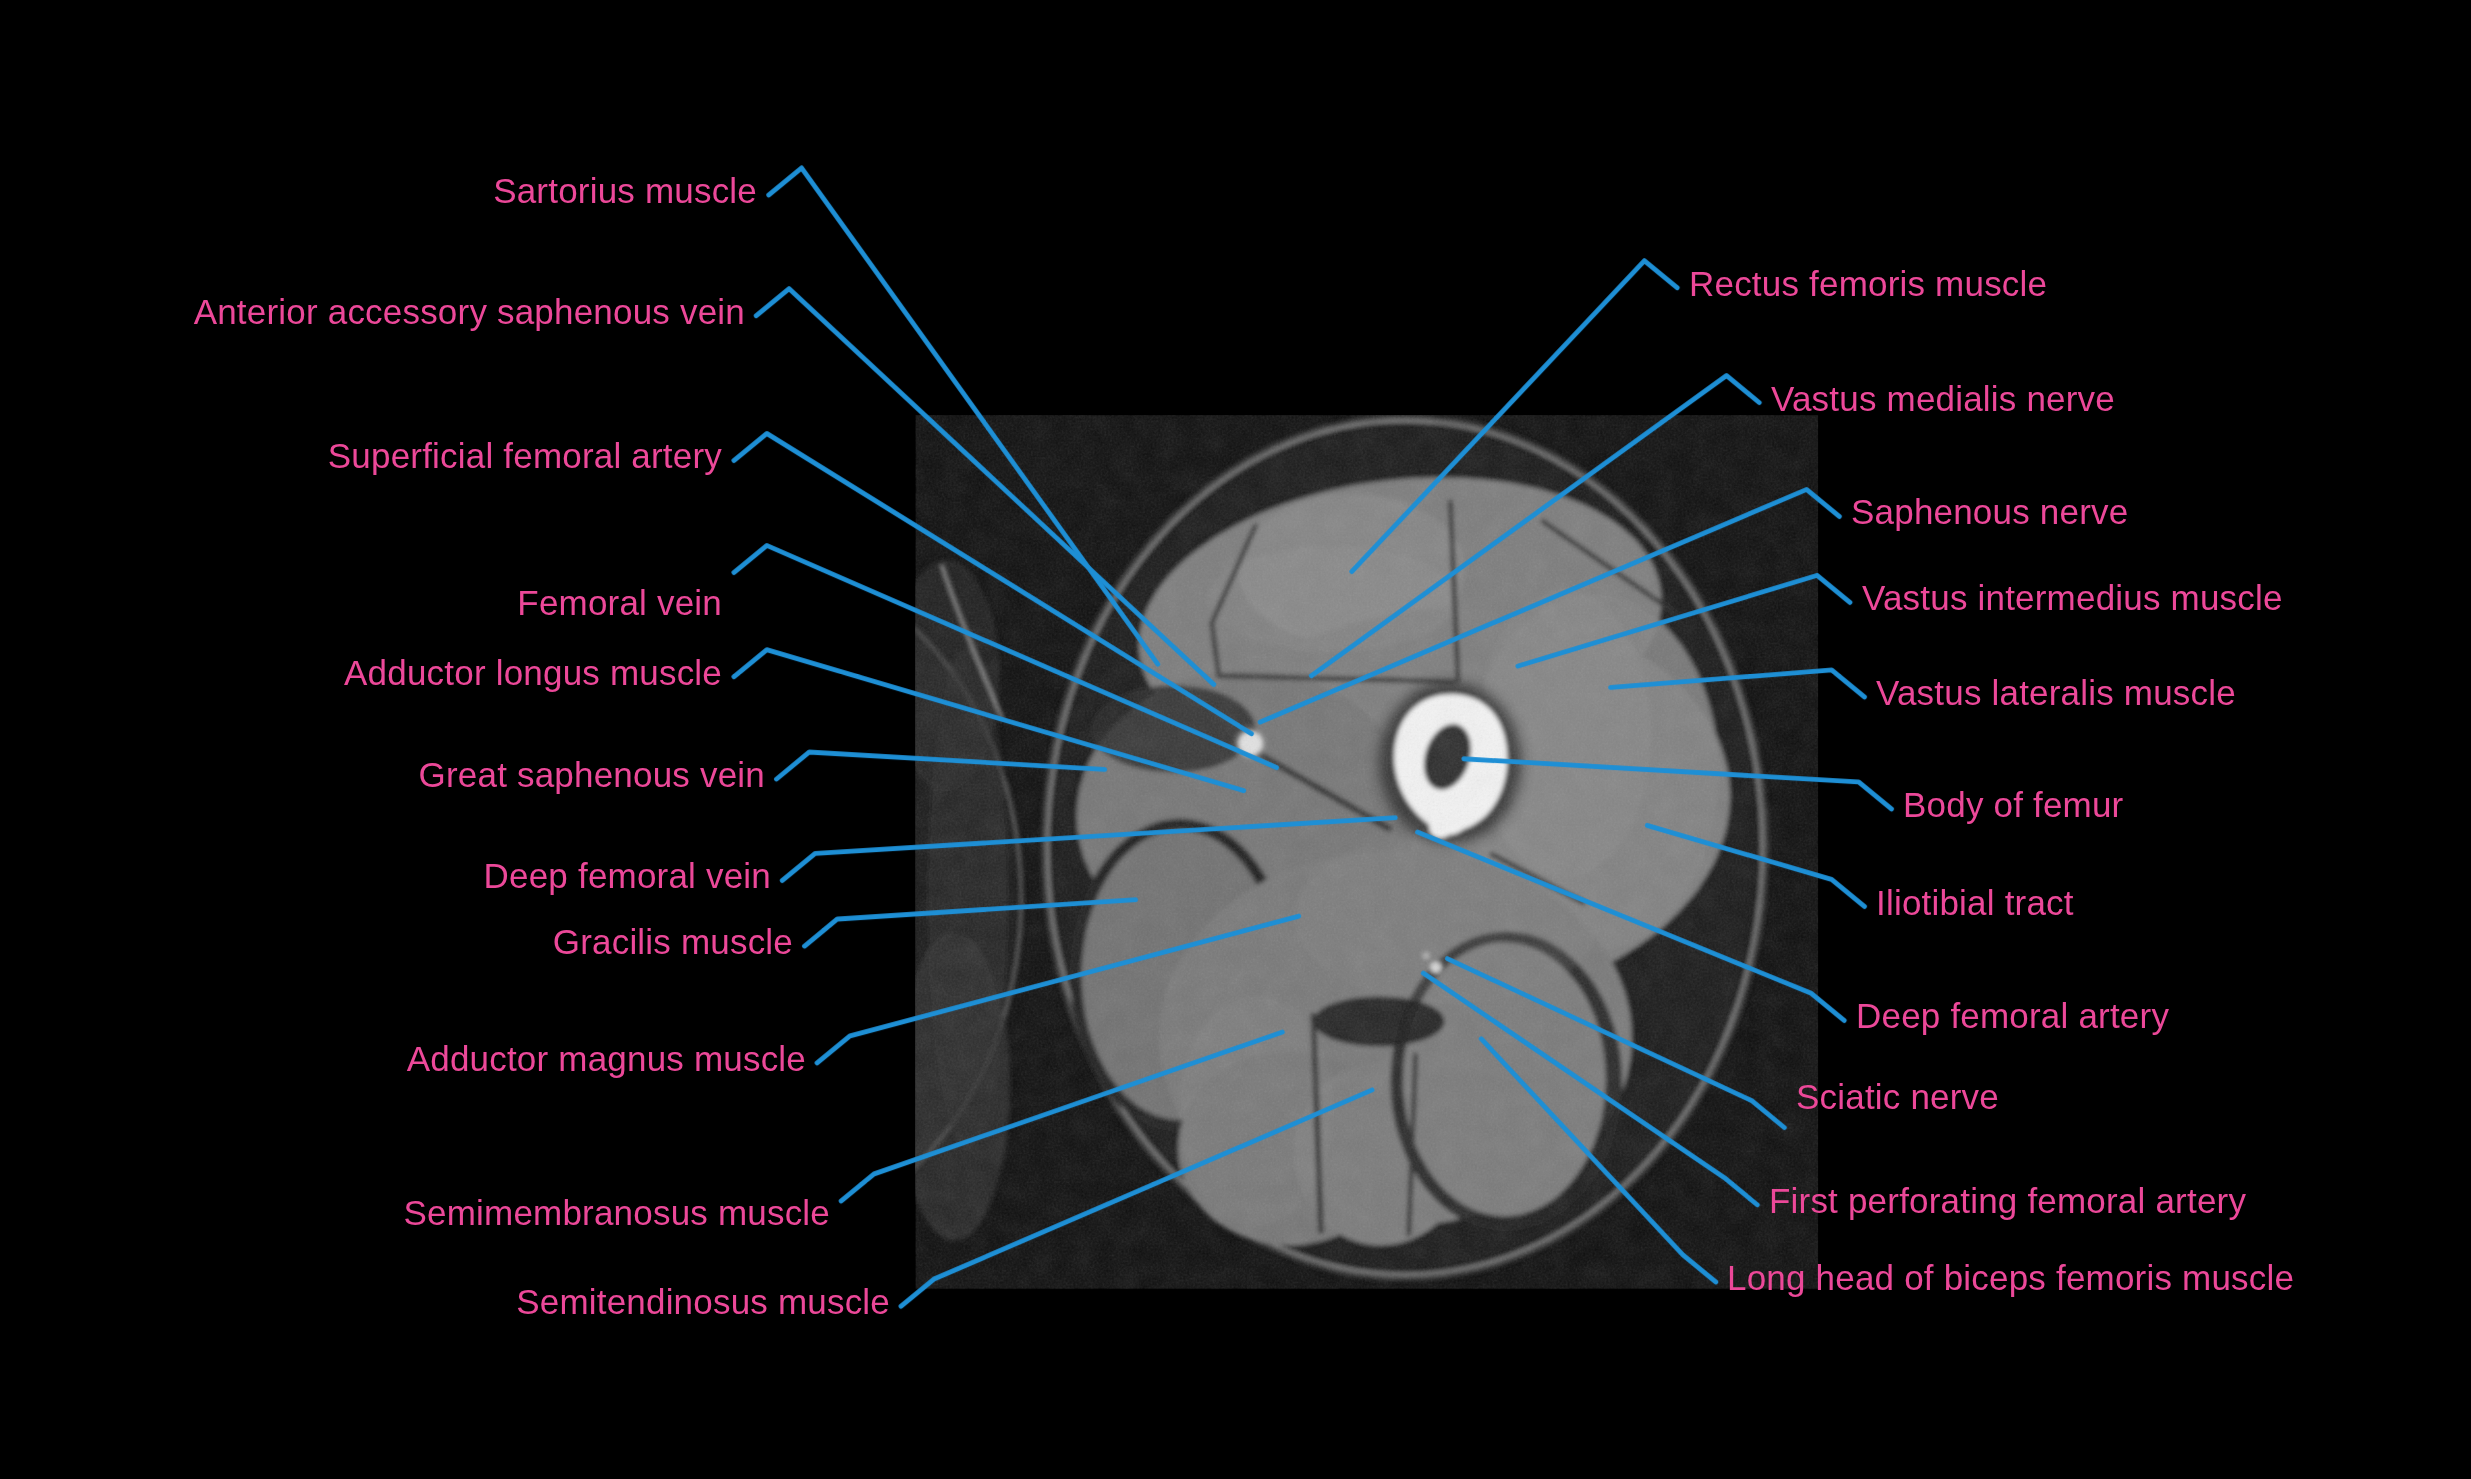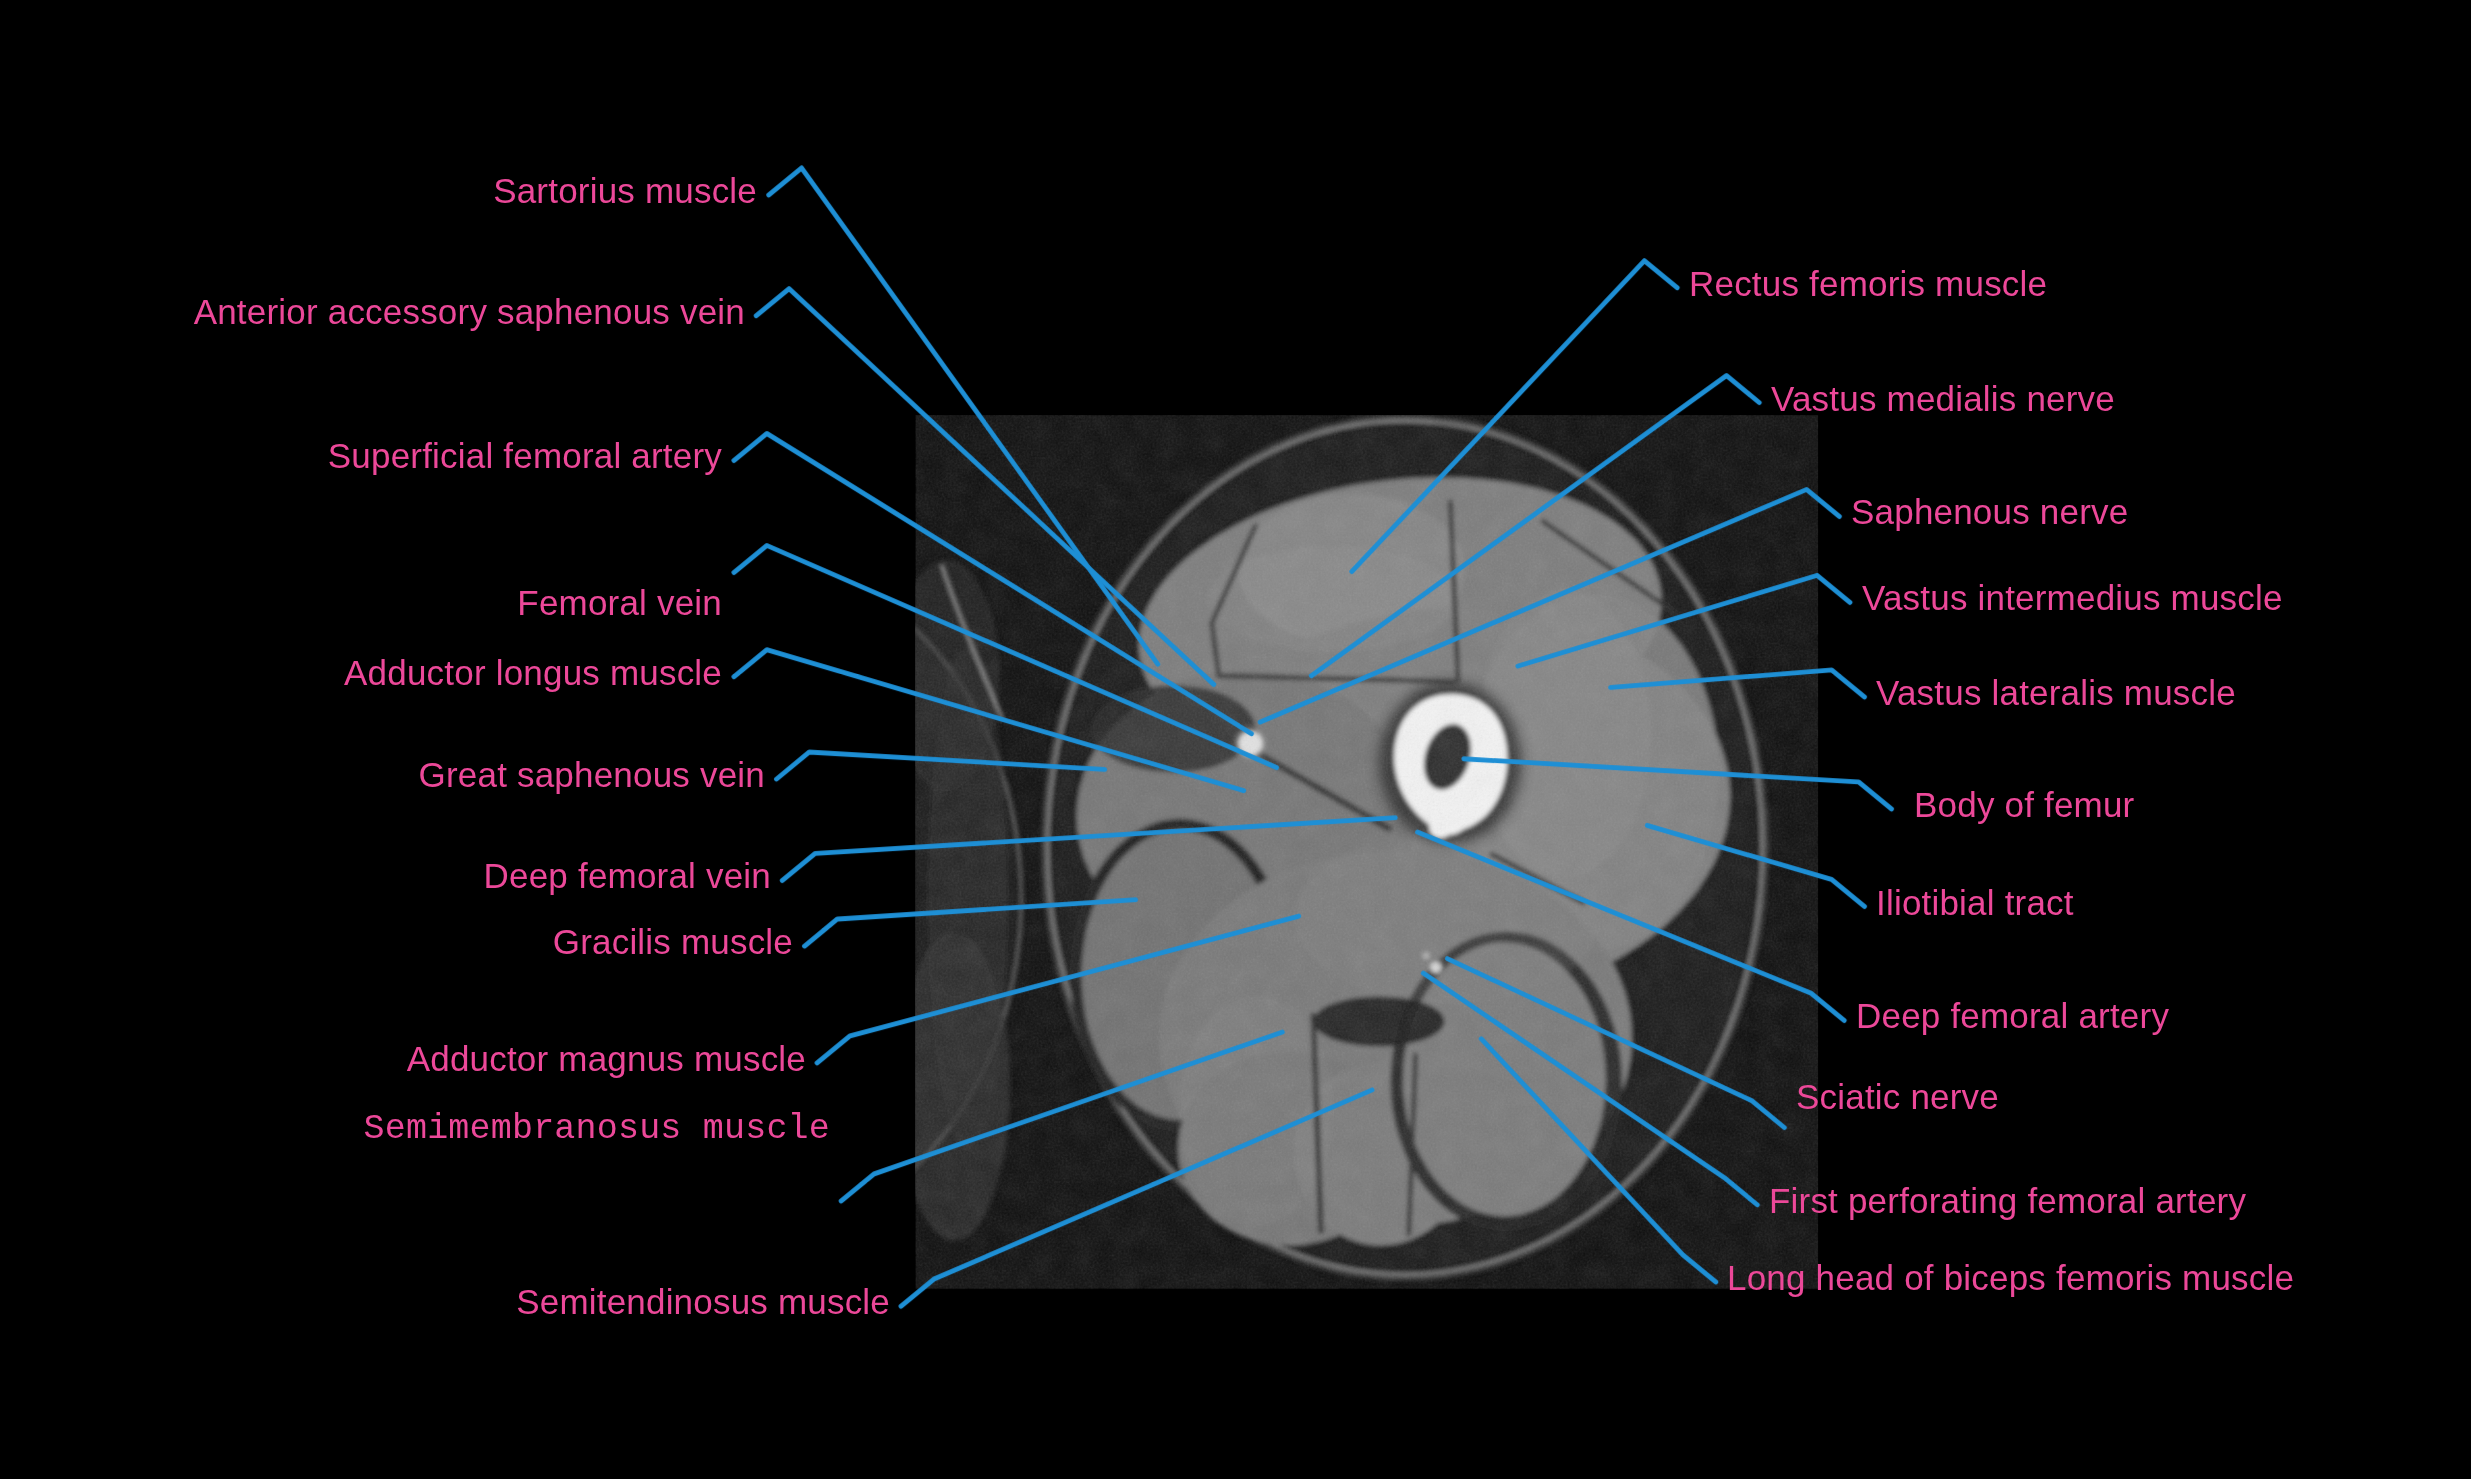--- a/index.html
+++ b/index.html
@@ -137,28 +137,28 @@
   <div id="labels-layer">
       <div class="ann-label left" style="top: 170px; right: 1715px;">Sartorius muscle</div>
       <div class="ann-label left" style="top: 291px; right: 1727px;">Anterior accessory saphenous vein</div>
       <div class="ann-label left" style="top: 435px; right: 1750px;">Superficial femoral artery</div>
       <div class="ann-label left" style="top: 547px; right: 1750px; margin-top: 35px;">Femoral vein</div>
       <div class="ann-label left" style="top: 652px; right: 1750px;">Adductor longus muscle</div>
       <div class="ann-label left" style="top: 754px; right: 1707px; text-align: right;">Great saphenous vein</div>
       <div class="ann-label left" style="top: 855px; right: 1701px;">Deep femoral vein</div>
       <div class="ann-label left" style="top: 921px; right: 1679px;">Gracilis muscle</div>
       <div class="ann-label left" style="top: 1038px; right: 1666px;">Adductor magnus muscle</div>
-      <div class="ann-label left" style="top: 1108px; right: 1642px; font-family: Liberation Mono, monospace;">Semimembranosus muscle</div>
+      <div class="ann-label left" style="top: 1192px; right: 1642px;">Semimembranosus muscle</div>
       <div class="ann-label left" style="top: 1281px; right: 1582px;">Semitendinosus muscle</div>
       <div class="ann-label right" style="top: 263px; left: 1689px;">Rectus femoris muscle</div>
       <div class="ann-label right" style="top: 378px; left: 1771px;">Vastus medialis nerve</div>
       <div class="ann-label right" style="top: 491px; left: 1851px;">Saphenous nerve</div>
       <div class="ann-label right" style="top: 577px; left: 1862px;">Vastus intermedius muscle</div>
       <div class="ann-label right" style="top: 672px; left: 1876px;">Vastus lateralis muscle</div>
-      <div class="ann-label right" style="top: 784px; left: 1903px; margin-left: 11px;">Body of femur</div>
+      <div class="ann-label right" style="top: 784px; left: 1903px;">Body of femur</div>
       <div class="ann-label right" style="top: 882px; left: 1876px;">Iliotibial tract</div>
       <div class="ann-label right" style="top: 995px; left: 1856px;">Deep femoral artery</div>
       <div class="ann-label right" style="top: 1076px; left: 1796px;">Sciatic nerve</div>
       <div class="ann-label right" style="top: 1180px; left: 1769px;">First perforating femoral artery</div>
       <div class="ann-label right" style="top: 1257px; left: 1727px;">Long head of biceps femoris muscle</div>
     </div>
 </div>
 
 
 </body></html>

